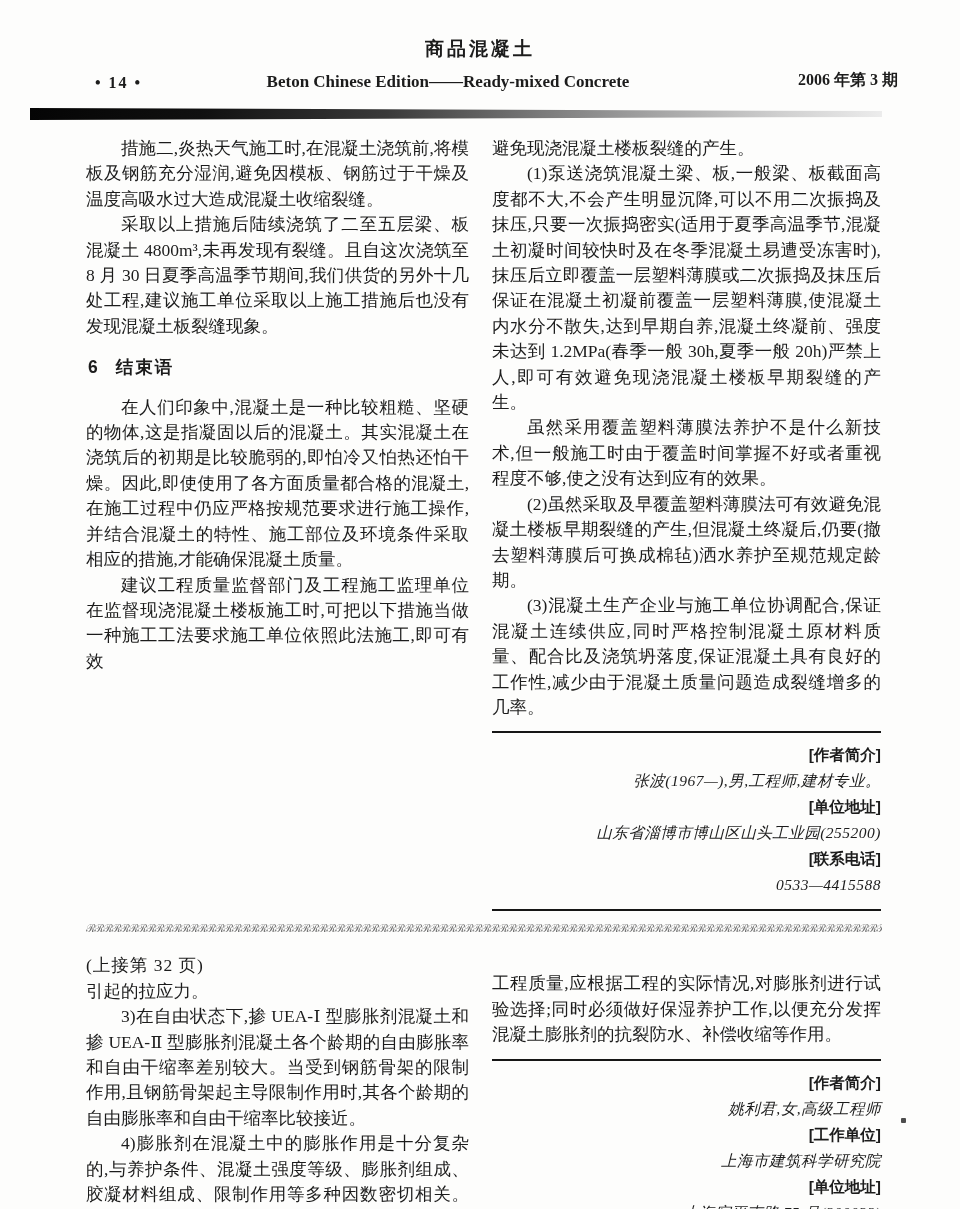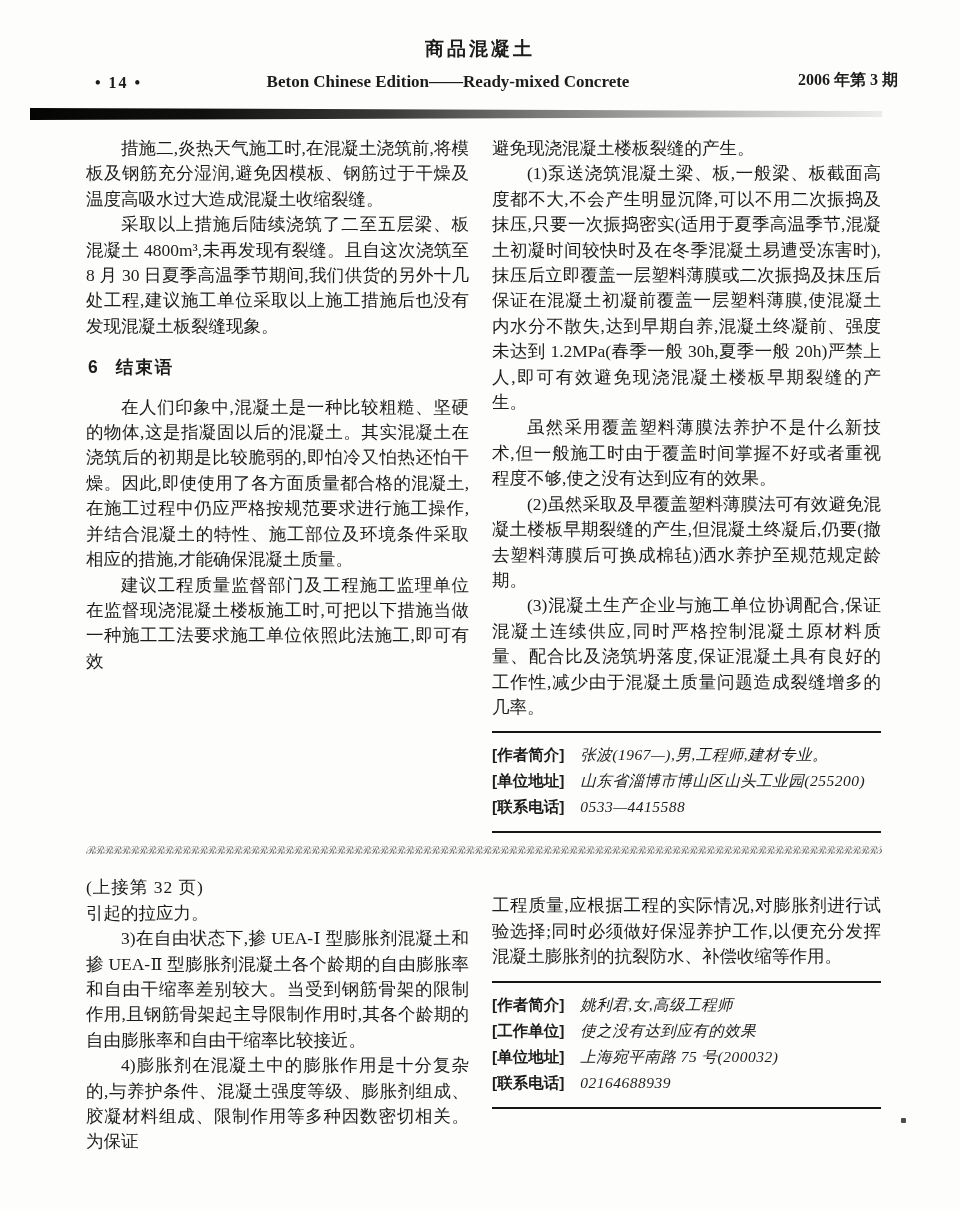--- a/index.html
+++ b/index.html
@@ -50,21 +50,21 @@
     text-align:left;
   }
   .section-heading .sec-title { margin-left:18px; letter-spacing:2px; }
   
   .author-box {
     border-top:2px solid #161616;
     border-bottom:2px solid #161616;
     padding:9px 0 11px;
     margin-top:11px;
   }
-  .author-row { display:flex; line-height:26px; text-align:left; }
+  .author-row { display:flex; line-height:26px; text-align:right;flex-direction:column; }
   .author-label {
     flex:0 0 auto;
     font-family:"Liberation Sans","DejaVu Sans",sans-serif;
     font-weight:bold;
     font-size:15.5px;
   }
   .author-value {
     margin-left:16px;
     font-style:italic;
     font-size:15.5px;
@@ -148,21 +148,21 @@
     <div class="cont-right-pad">
       <p>工程质量,应根据工程的实际情况,对膨胀剂进行试验选择;同时必须做好保湿养护工作,以便充分发挥混凝土膨胀剂的抗裂防水、补偿收缩等作用。</p>
 
       <div class="author-box">
         <div class="author-row">
           <span class="author-label">[作者简介]</span>
           <span class="author-value">姚利君,女,高级工程师</span>
         </div>
         <div class="author-row">
           <span class="author-label">[工作单位]</span>
-          <span class="author-value">使之没有达到应有的效果</span>
+          <span class="author-value">上海市建筑科学研究院</span>
         </div>
         <div class="author-row">
           <span class="author-label">[单位地址]</span>
           <span class="author-value">上海宛平南路 75 号(200032)</span>
         </div>
         <div class="author-row">
           <span class="author-label">[联系电话]</span>
           <span class="author-value">02164688939</span>
         </div>
       </div>

